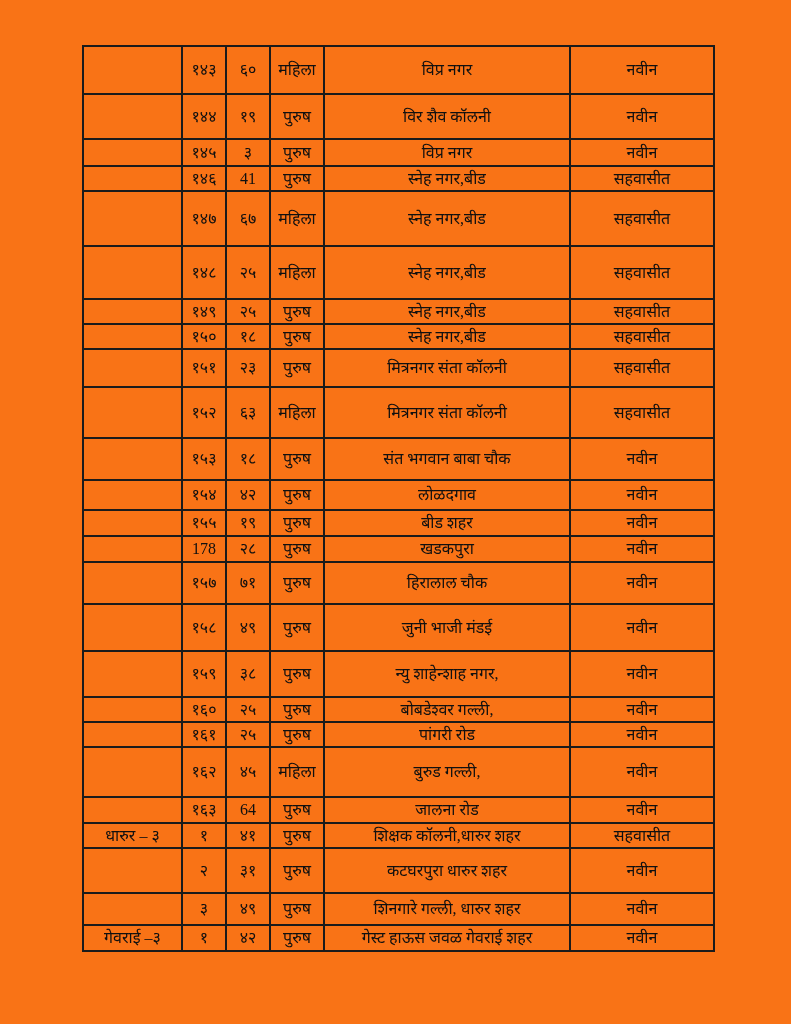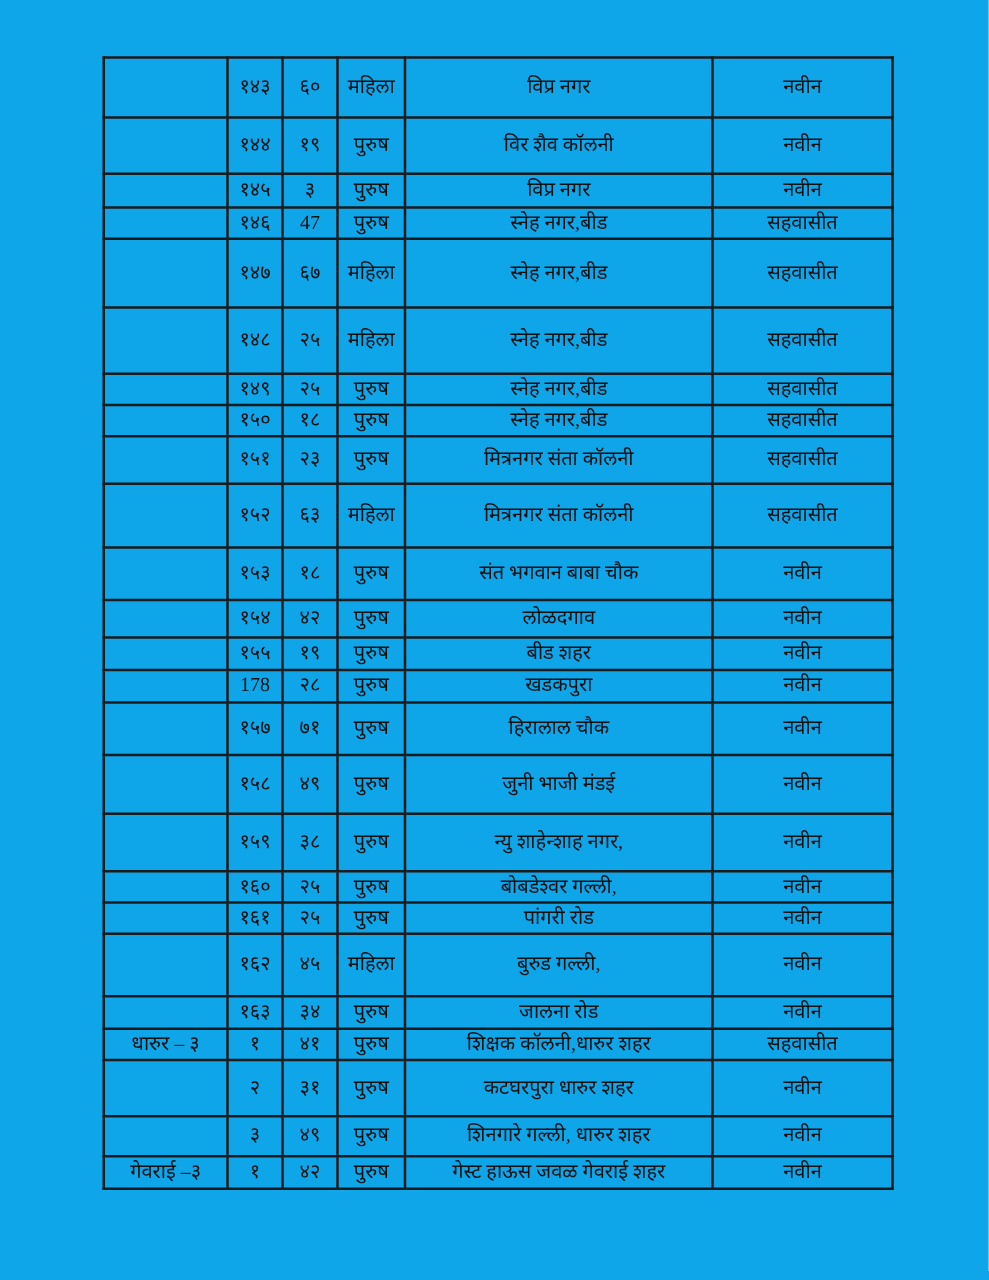--- a/index.html
+++ b/index.html
@@ -5,21 +5,21 @@
 <style>
   html, body {
     margin: 0;
     padding: 0;
     background: #ffffff;
   }
   .page {
     position: relative;
     width: 791px;
     height: 1024px;
-    background: #0ea5e9;
+    background: #f97316;
     overflow: hidden;
     font-family: "Liberation Serif", "DejaVu Serif", serif;
   }
   table.scan-table {
     position: absolute;
     left: 82px;
     top: 45px;
     width: 631px;
     border-collapse: collapse;
     table-layout: fixed;
@@ -77,21 +77,21 @@
     <td></td>
     <td>१४५</td>
     <td>३</td>
     <td>पुरुष</td>
     <td>विप्र नगर</td>
     <td>नवीन</td>
   </tr>
         <tr style="height: 25px;">
     <td></td>
     <td>१४६</td>
-    <td>47</td>
+    <td>41</td>
     <td>पुरुष</td>
     <td>स्नेह नगर,बीड</td>
     <td>सहवासीत</td>
   </tr>
         <tr style="height: 55px;">
     <td></td>
     <td>१४७</td>
     <td>६७</td>
     <td>महिला</td>
     <td>स्नेह नगर,बीड</td>
@@ -213,21 +213,21 @@
     <td></td>
     <td>१६२</td>
     <td>४५</td>
     <td>महिला</td>
     <td>बुरुड गल्ली,</td>
     <td>नवीन</td>
   </tr>
         <tr style="height: 26px;">
     <td></td>
     <td>१६३</td>
-    <td>३४</td>
+    <td>64</td>
     <td>पुरुष</td>
     <td>जालना रोड</td>
     <td>नवीन</td>
   </tr>
         <tr style="height: 25px;">
     <td>धारुर – ३</td>
     <td>१</td>
     <td>४१</td>
     <td>पुरुष</td>
     <td>शिक्षक कॉलनी,धारुर शहर</td>

